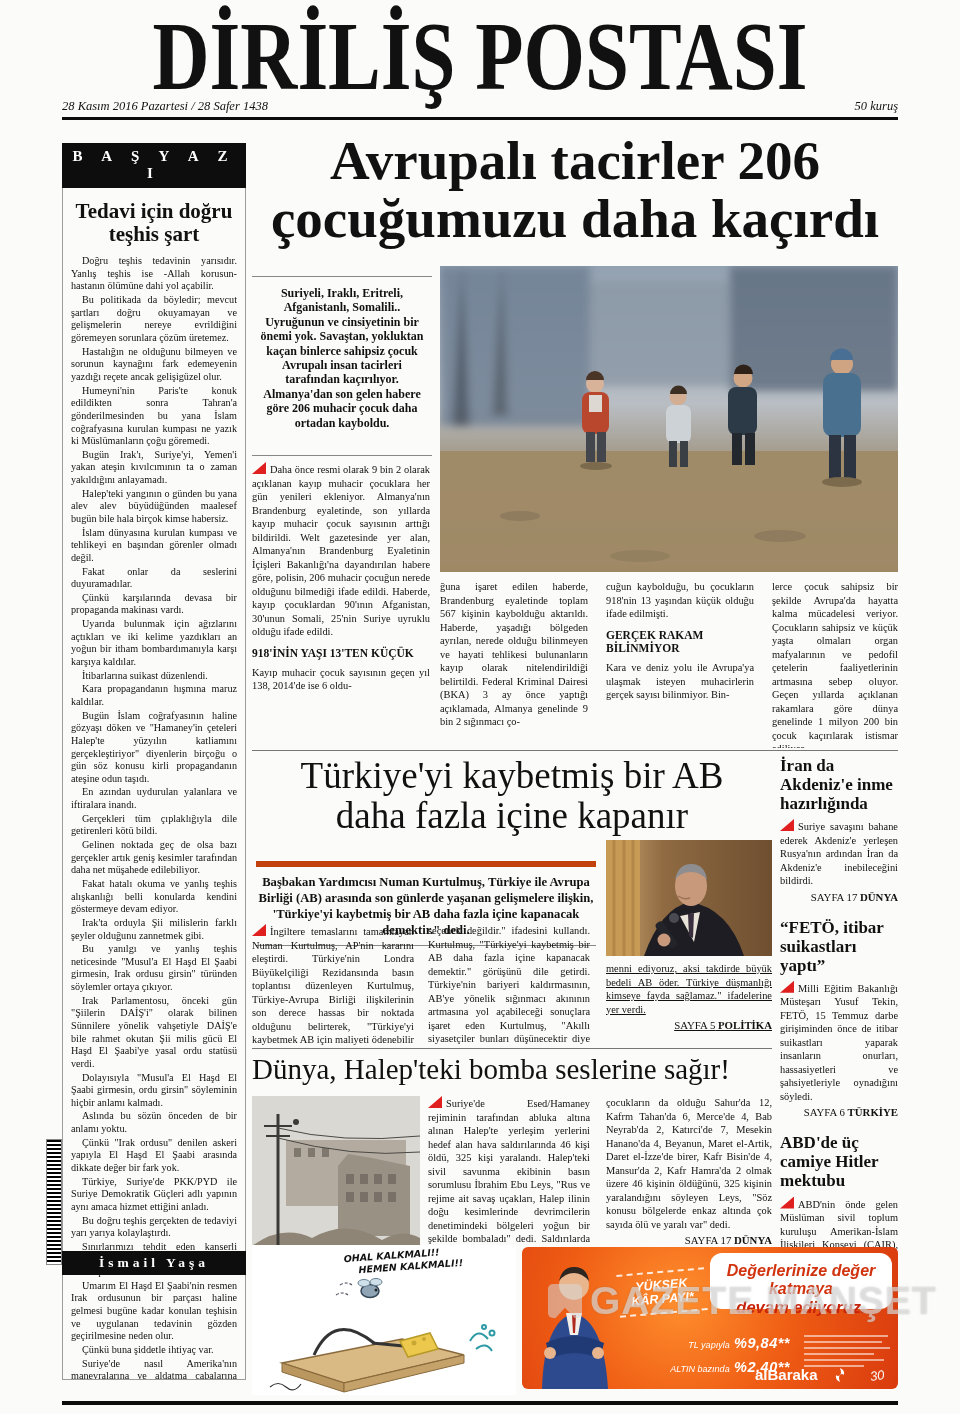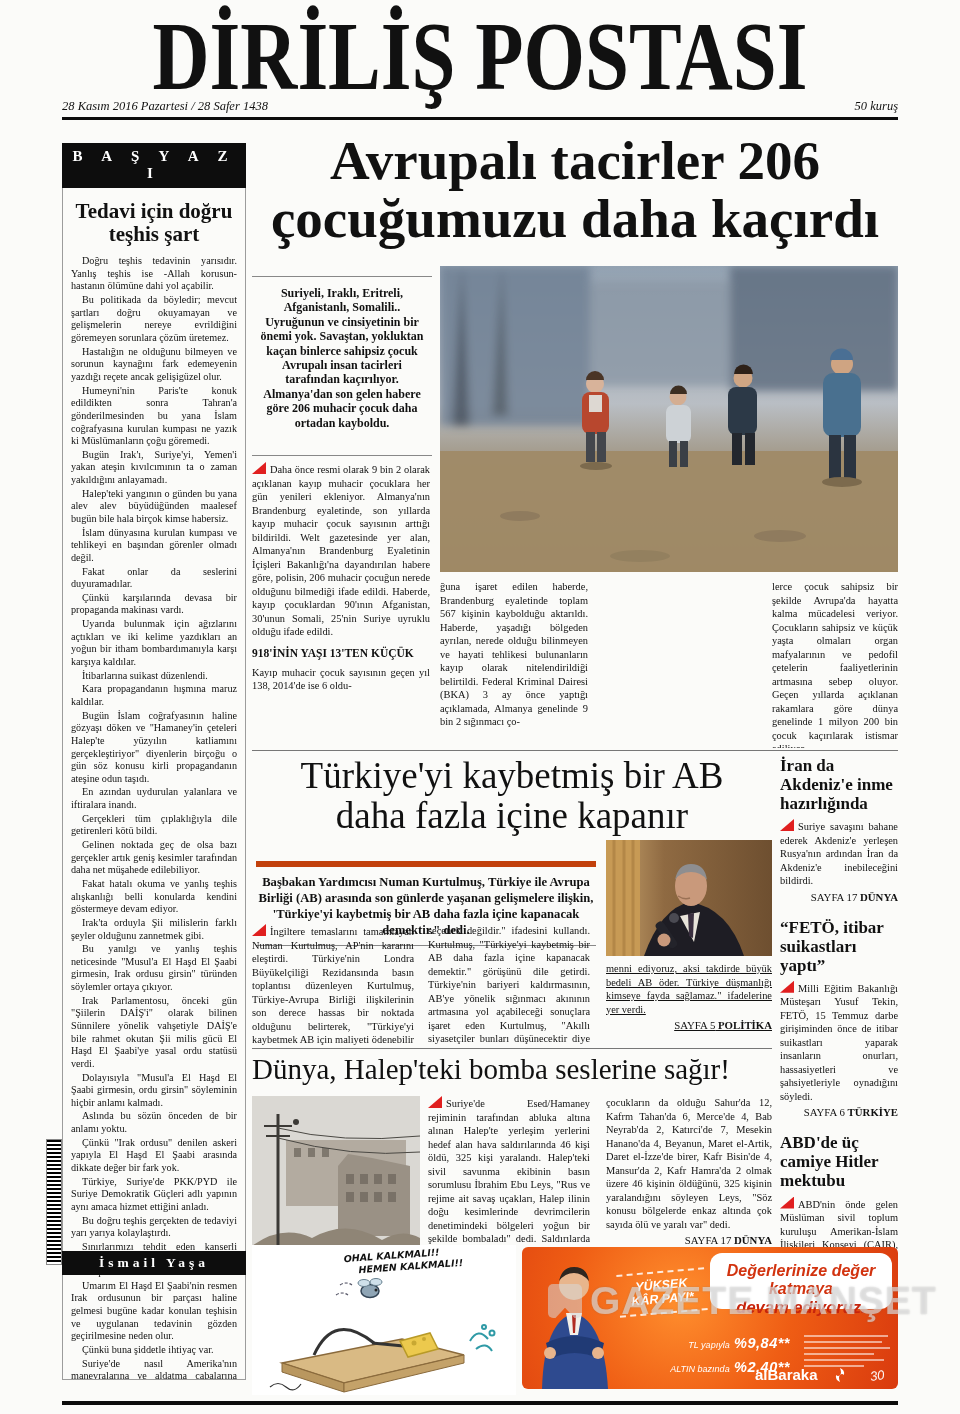--- a/index.html
+++ b/index.html
@@ -191,20 +191,25 @@
     </div>
 
     <div class="col lead-c1">
       <p class="body"><span class="tri"></span><span>Daha önce resmi olarak 9 bin 2 olarak açıklanan kayıp muhacir çocuklara her gün yenileri ekleniyor. Almanya'nın Brandenburg eyaletinde, son yıllarda kayıp muhacir çocuk sayısının arttığı bildirildi. Welt gazetesinde yer alan, Almanya'nın Brandenburg Eyaletinin İçişleri Bakanlığı'na dayandırılan habere göre, polisin, 206 muhacir çocuğun nerede olduğunu bilmediği ifade edildi. Haberde, kayıp çocuklardan 90'ının Afganistan, 30'unun Somali, 25'nin Suriye uyruklu olduğu ifade edildi.</span></p>
       <div class="subhead">918'İNİN YAŞI 13'TEN KÜÇÜK</div>
       <p class="body">Kayıp muhacir çocuk sayısının geçen yıl 138, 2014'de ise 6 oldu-</p>
     </div>
     <div class="col lead-c2">
       <p class="body">ğuna işaret edilen haberde, Brandenburg eyaletinde toplam 567 kişinin kaybolduğu aktarıldı. Haberde, yaşadığı bölgeden ayrılan, nerede olduğu bilinmeyen ve hayati tehlikesi bulunanların kayıp olarak nitelendirildiği belirtildi. Federal Kriminal Dairesi (BKA) 3 ay önce yaptığı açıklamada, Almanya genelinde 9 bin 2 sığınmacı ço-</p>
     </div>
+    <div class="col lead-c3">
+      <p class="body">cuğun kaybolduğu, bu çocukların 918'nin 13 yaşından küçük olduğu ifade edilmişti.</p>
+      <div class="subhead">GERÇEK RAKAM BİLİNMİYOR</div>
+      <p class="body">Kara ve deniz yolu ile Avrupa'ya ulaşmak isteyen muhacirlerin gerçek sayısı bilinmiyor. Bin-</p>
+    </div>
     <div class="col lead-c4">
       <p class="body">lerce çocuk sahipsiz bir şekilde Avrupa'da hayatta kalma mücadelesi veriyor. Çocukların sahipsiz ve küçük yaşta olmaları organ mafyalarının ve pedofil çetelerin faaliyetlerinin artmasına sebep oluyor. Geçen yıllarda açıklanan rakamlara göre dünya genelinde 1 milyon 200 bin çocuk kaçırılarak istismar ediliyor.</p>
     </div>
   </div>
 
   <div class="rule" style="left:190px;top:612px;width:646px;"></div>
 
   <div class="ab">
     <h2 class="ab-head">
       <div>Türkiye'yi kaybetmiş bir AB</div>

